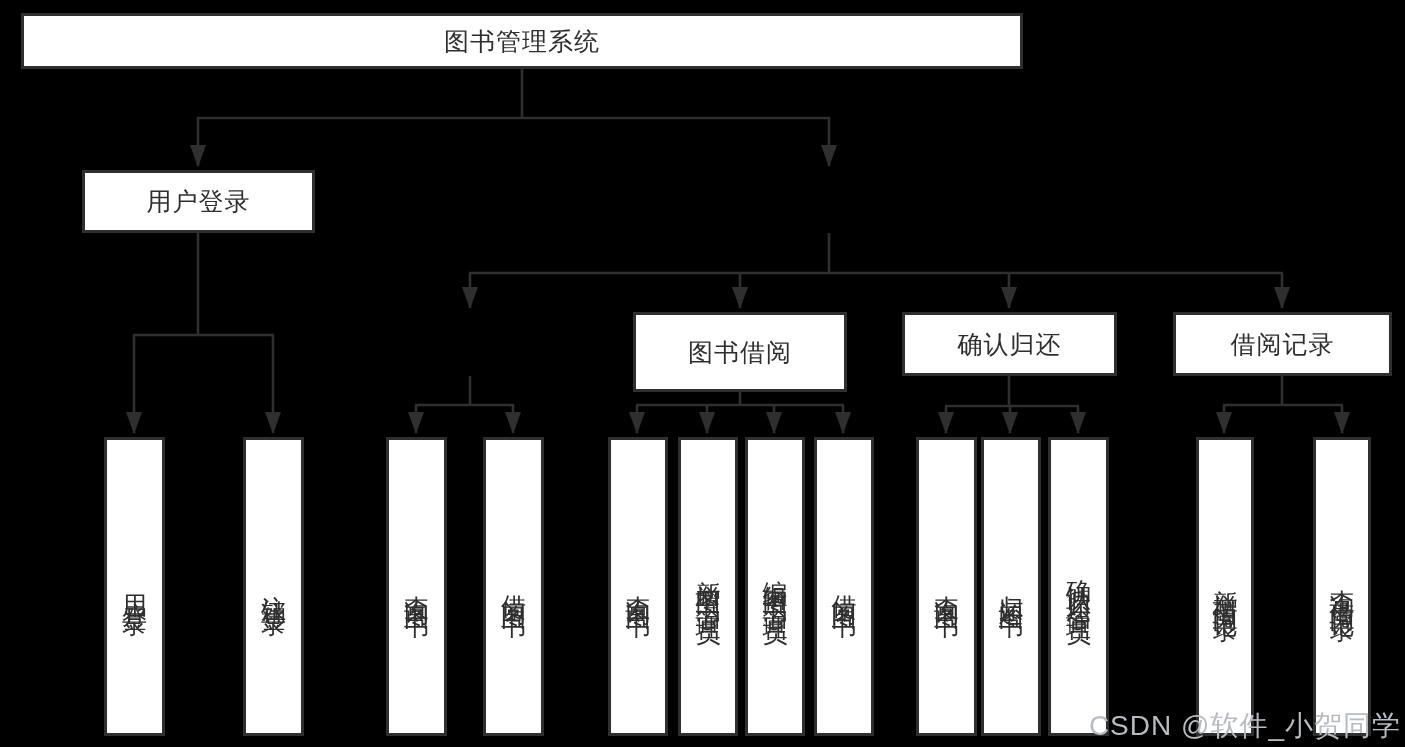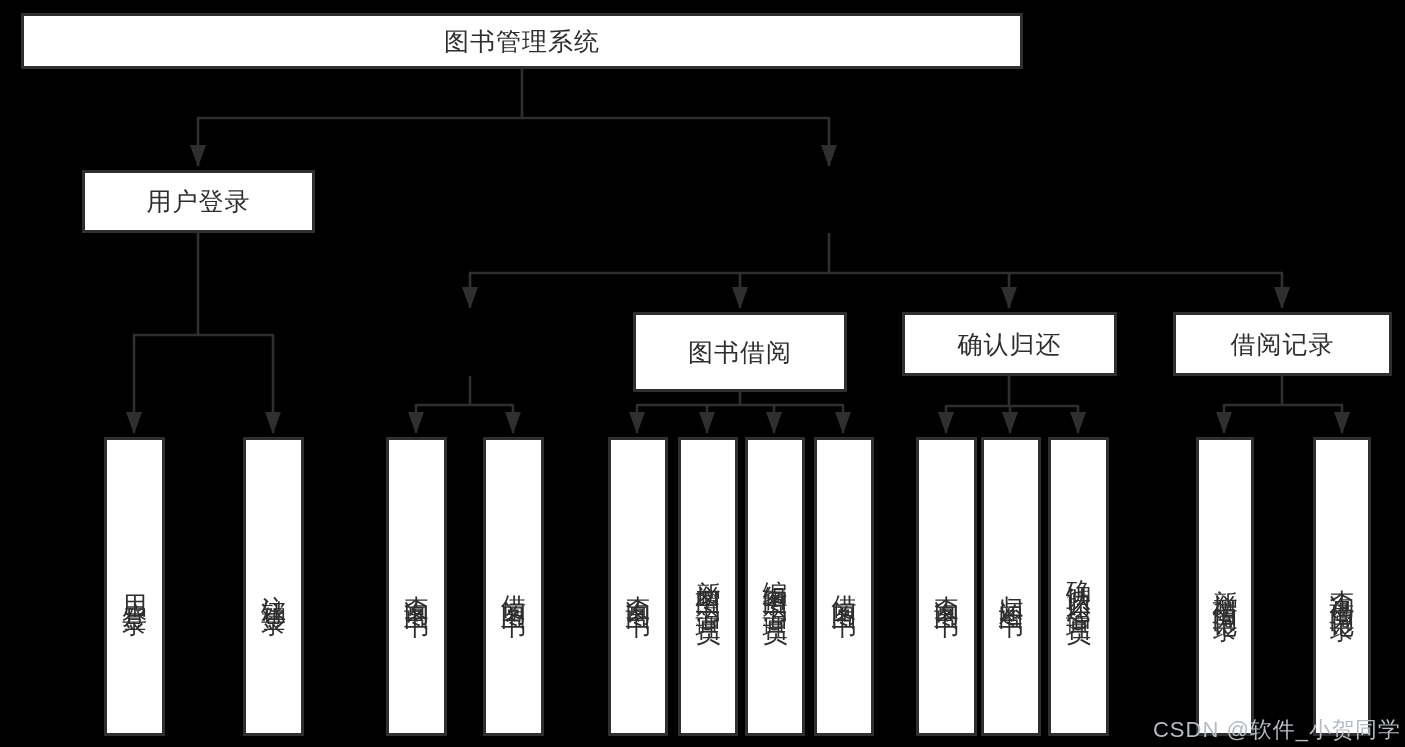--- a/index.html
+++ b/index.html
@@ -37,21 +37,21 @@
     text-orientation: mixed;
     font-size: 25px;
     letter-spacing: 6px;
     line-height: 1;
     white-space: nowrap;
   }
   .watermark {
     position: absolute;
     right: 4px;
     bottom: 2px;
-    font-size: 22px;
+    font-size: 28px;
     letter-spacing: 1px;
     color: #b7bbc2;
     white-space: nowrap;
   }
 </style>
 </head>
 <body>
 
 <div class="stage">
 

